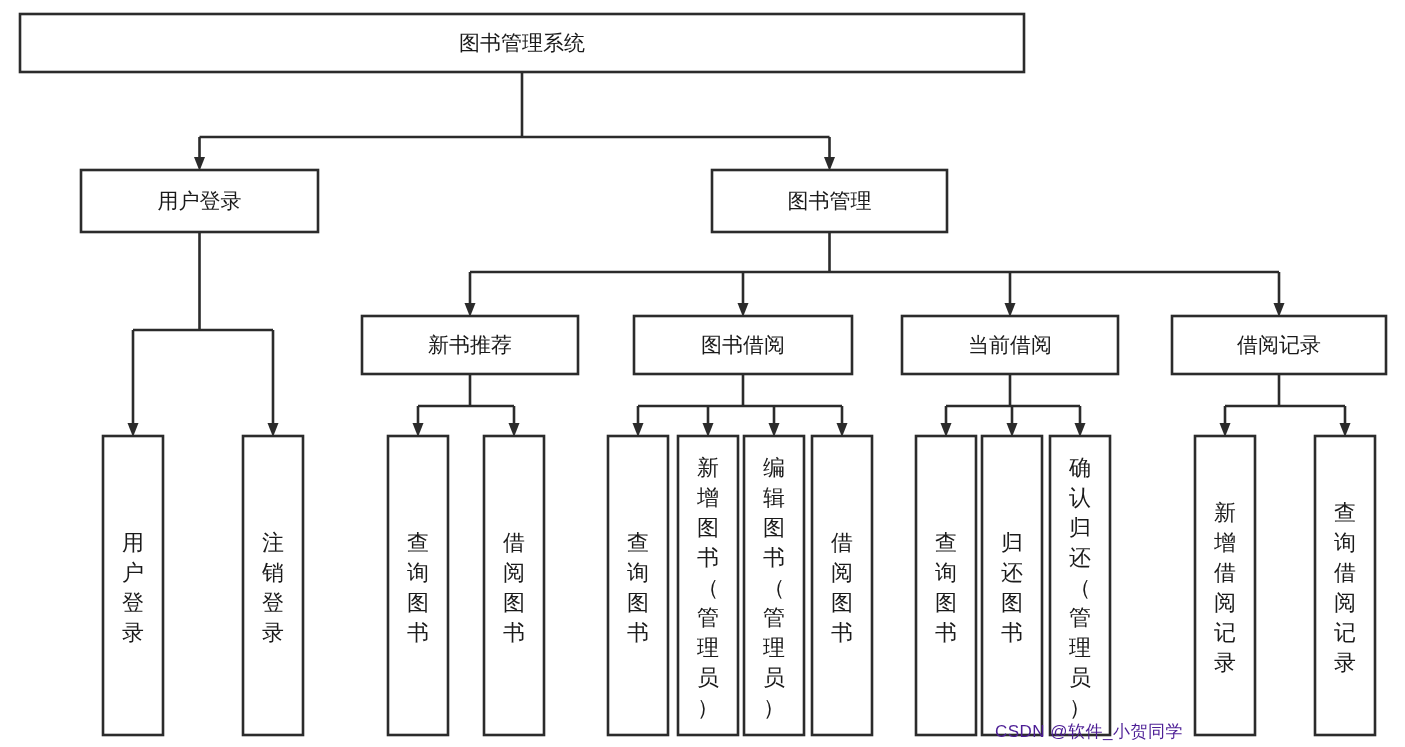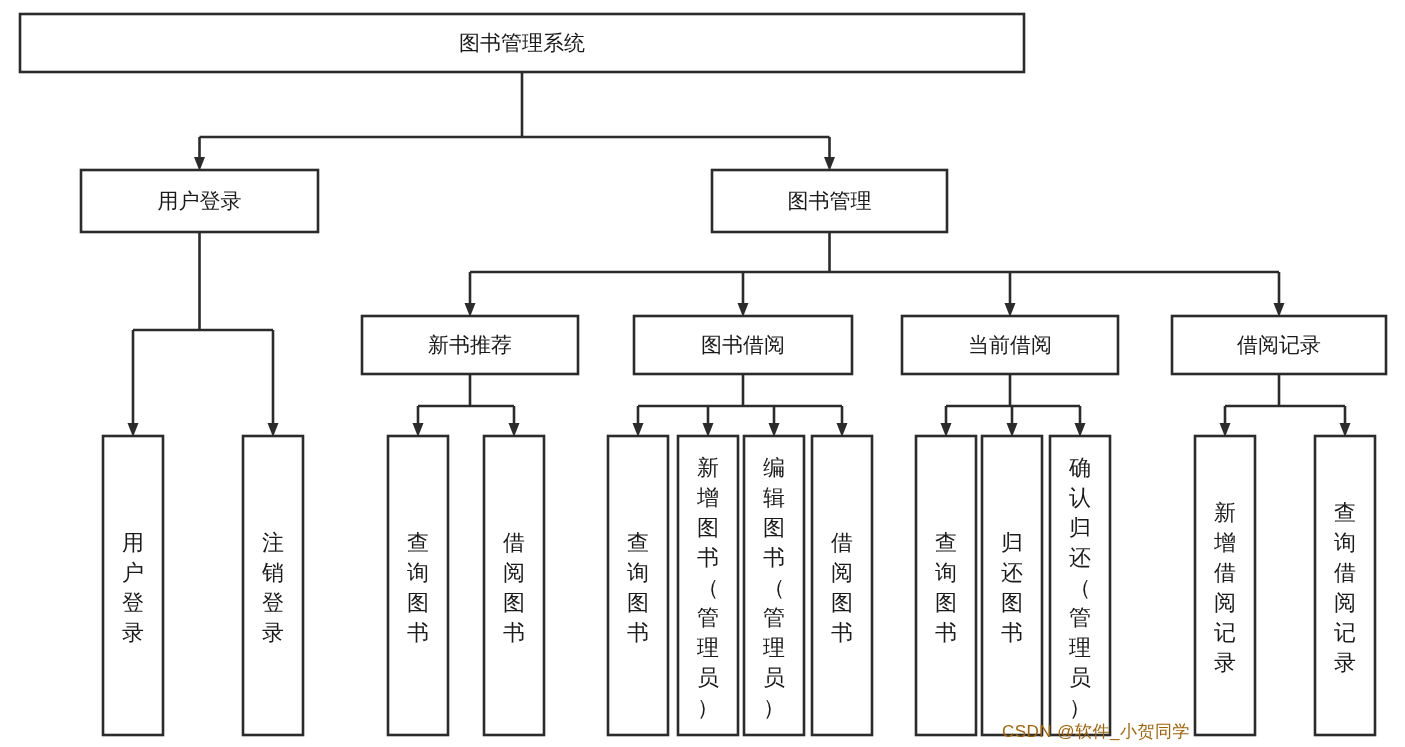--- a/index.html
+++ b/index.html
@@ -12,21 +12,20 @@
     width: 1405px;
     height: 747px;
     overflow: hidden;
     font-family: "Liberation Sans", "DejaVu Sans", sans-serif;
   }
   #diagram-root {
     position: relative;
     width: 1191px;
     height: 747px;
     background: #ffffff;
-    padding-left: 7px;
   }
   svg#tree-svg {
     position: absolute;
     left: 0;
     top: 0;
     width: 1405px;
     height: 747px;
     display: block;
   }
   .node-rect {
@@ -56,21 +55,21 @@
     font-size: 22px;
     fill: #1a1a1a;
     text-anchor: middle;
   }
   .watermark {
     position: absolute;
     right: 8px;
     bottom: 4px;
     font-family: "Liberation Sans", "DejaVu Sans", sans-serif;
     font-size: 17px;
-    color: #a16207;
+    color: #4c1d95;
     letter-spacing: 0.5px;
     white-space: nowrap;
     user-select: none;
   }
 </style>
 </head>
 <body>
 
 <div id="diagram-root">
 

